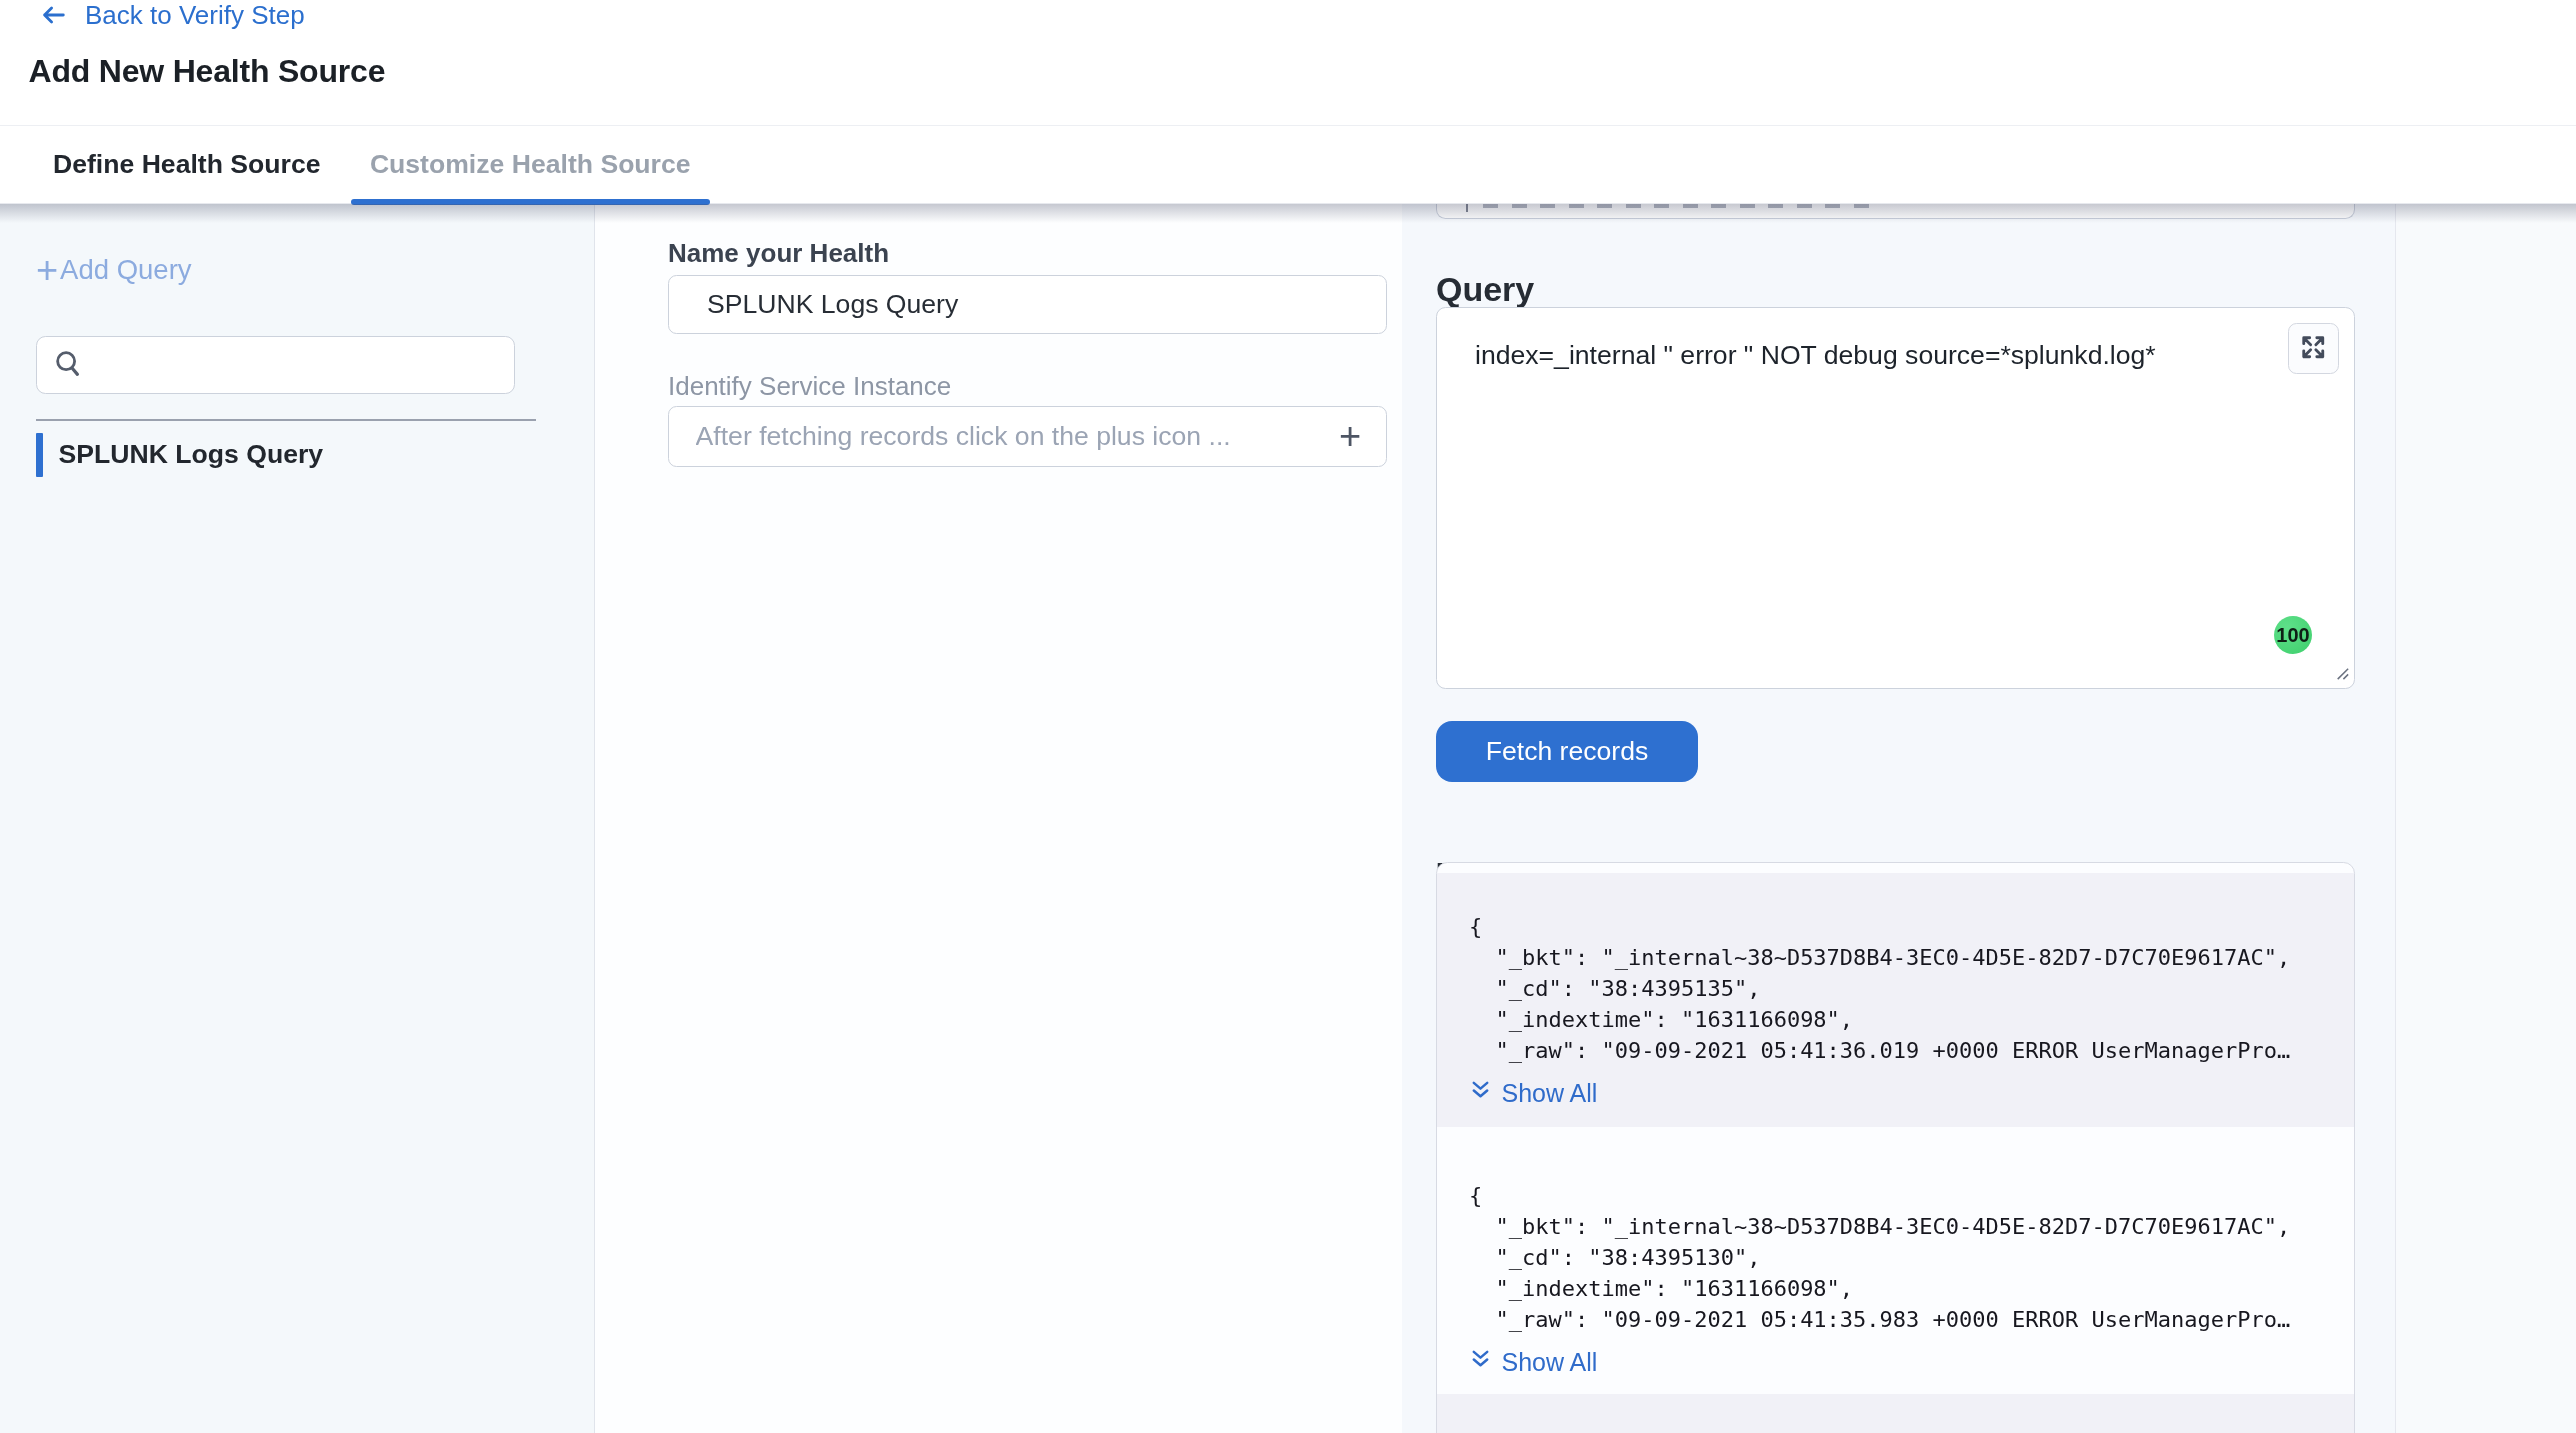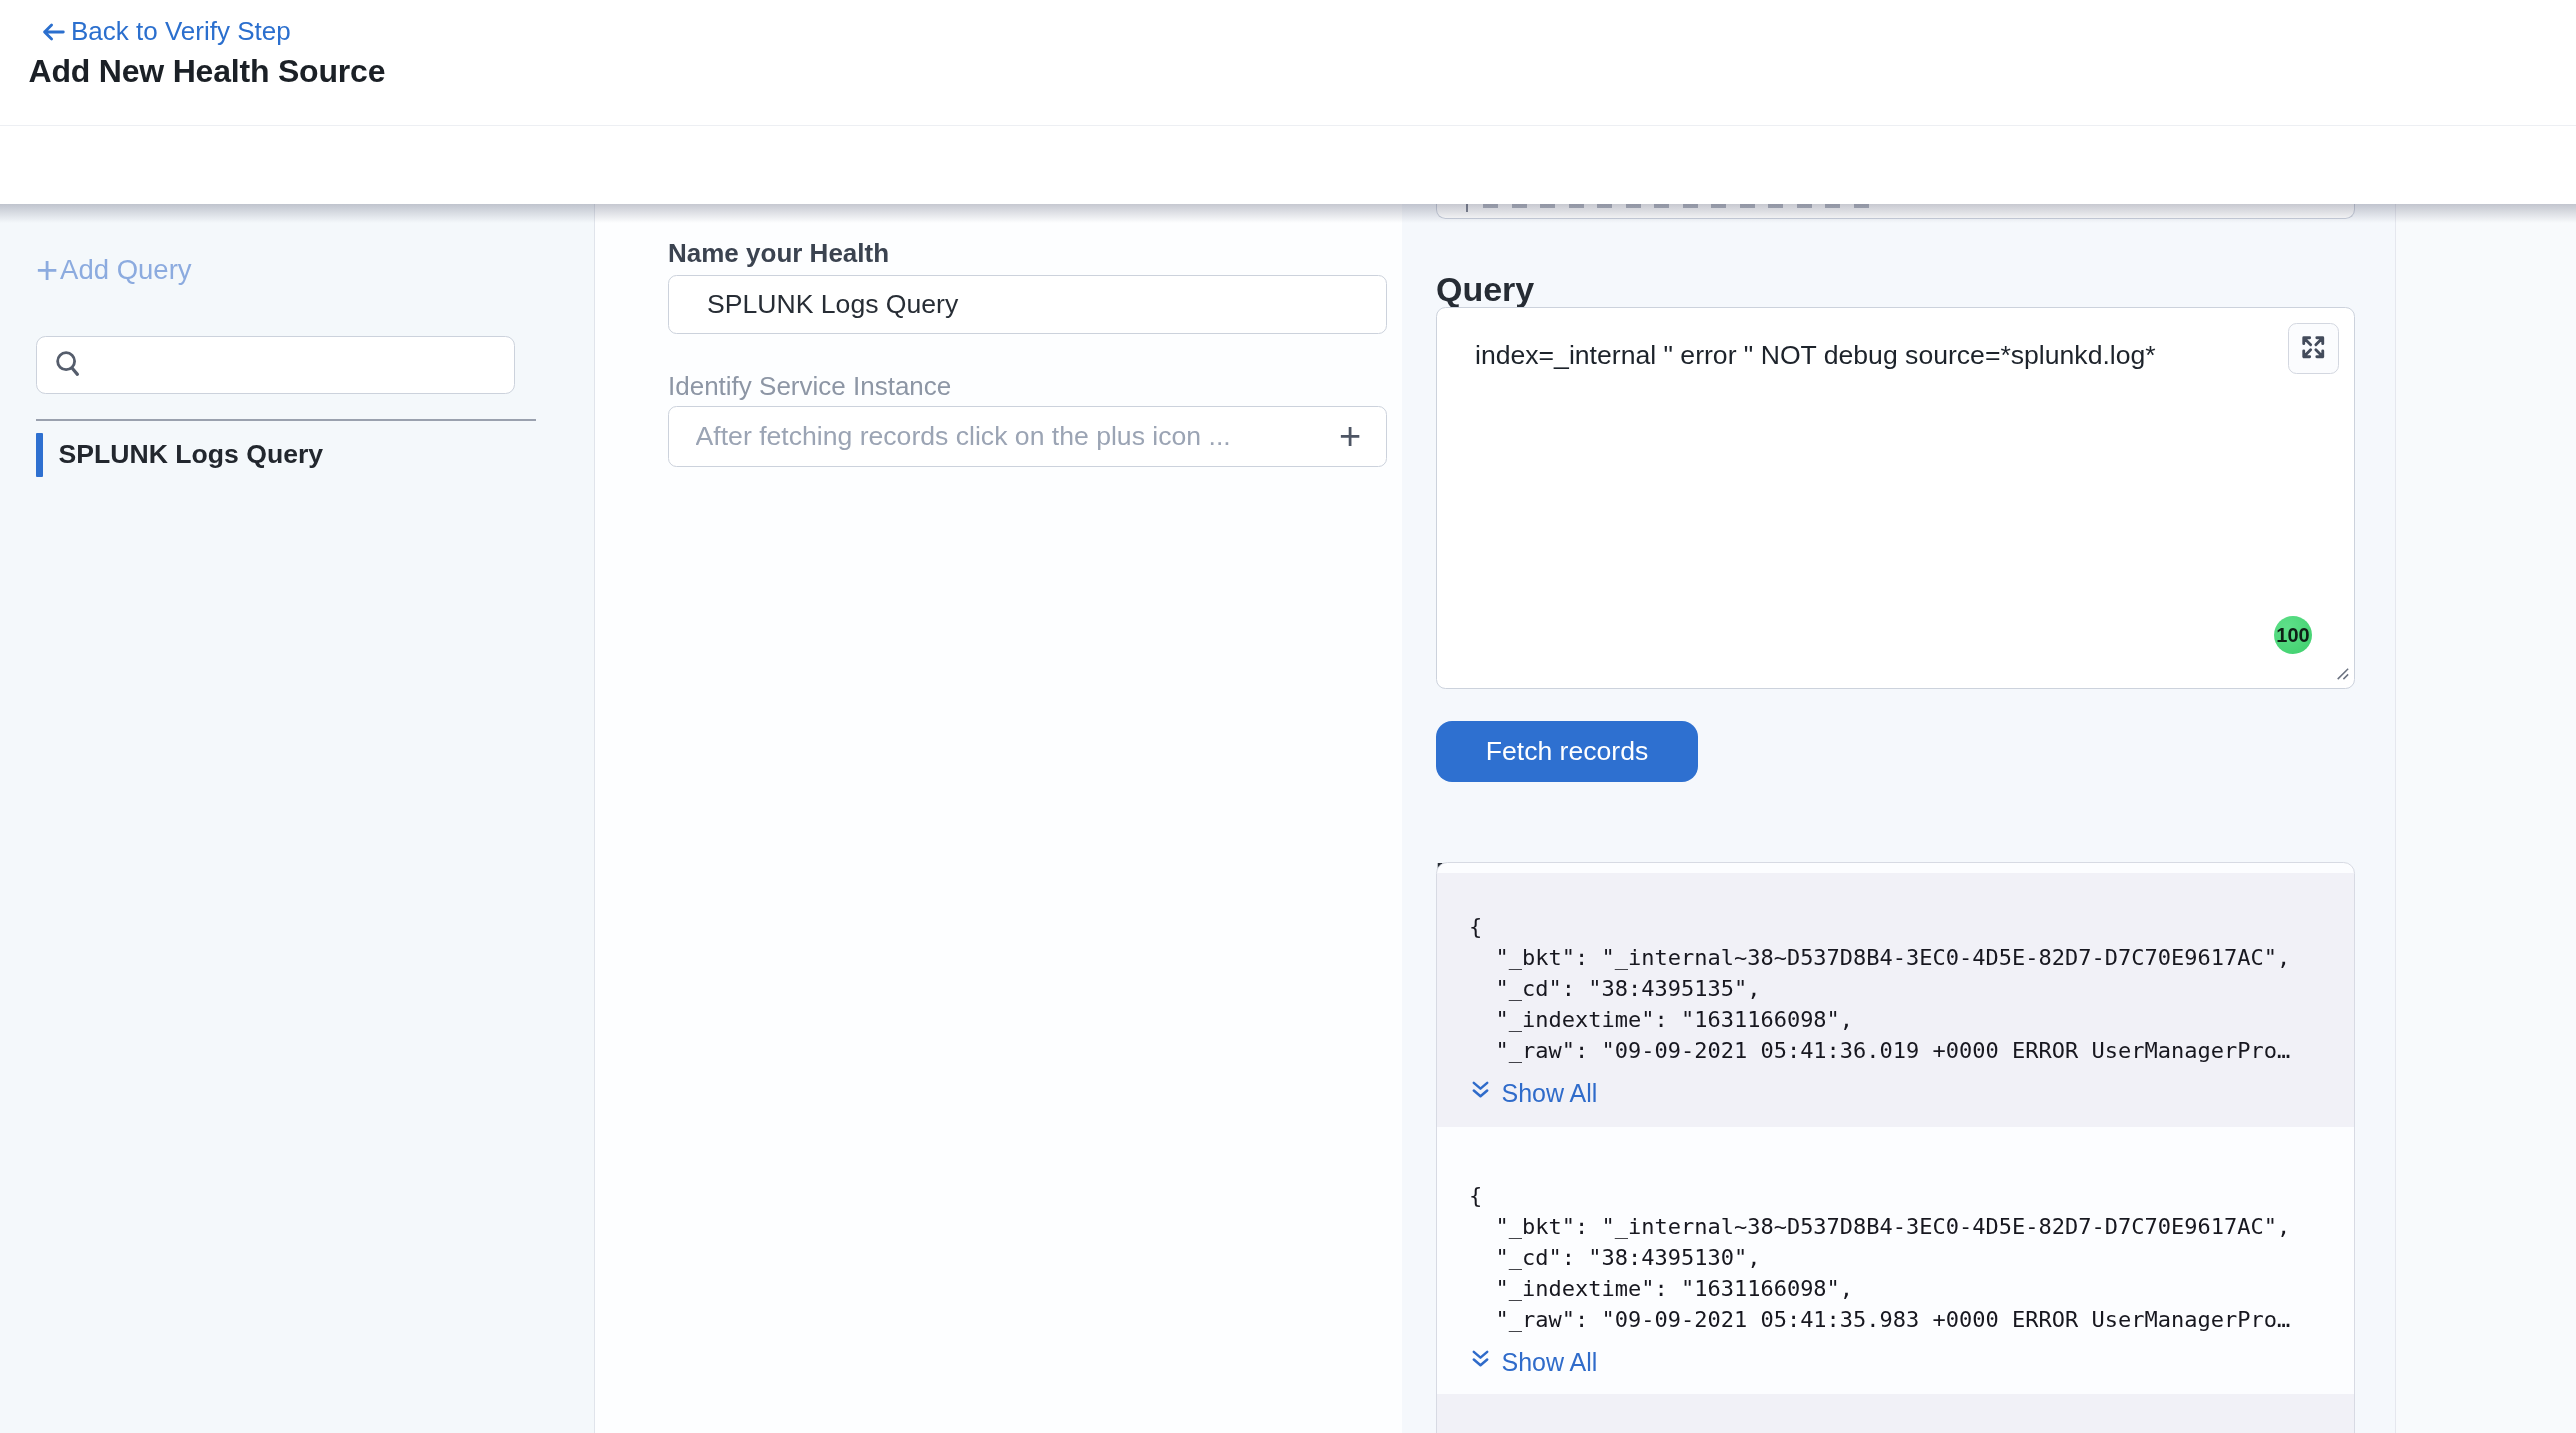--- a/index.html
+++ b/index.html
@@ -6,21 +6,21 @@
   html,body { background:#ffffff; }
   .app {
     position:relative; width:2576px; height:1433px; overflow:hidden;
     background:#ffffff; font-family:"Liberation Sans", sans-serif;
     color:#22272e;
   }
 
   
   .header { position:absolute; top:0; left:0; right:0; height:204px; background:#fff; z-index:10; }
   .header-top { height:126px; border-bottom:0.9px solid #edeff3; position:relative; }
-  .back-row { position:absolute; left:38px; top:16px; display:flex; align-items:flex-end; gap:3px; cursor:pointer; }
+  .back-row { position:absolute; left:38px; top:0; display:flex; align-items:flex-start; gap:17px; cursor:pointer; }
   .back-row svg { display:block; }
   .back-link { font-size:26px; font-weight:500; color:#2b6fce; }
   .page-title { position:absolute; left:28.5px; top:53px; font-size:32px; font-weight:700; color:#1b2026; letter-spacing:-0.2px; }
   .tabbar { height:78px; border-bottom:1.9px solid #e7e9ee; display:flex; align-items:stretch; }
   .tab { padding:0 19px; display:flex; align-items:center; font-size:26.6px; font-weight:600; cursor:pointer; position:relative; }
   .tab-define { margin-left:34px; color:#22272e; }
   .tab-customize { margin-left:11.4px; color:#9aa2ad; }
   .tab-customize::after { content:""; position:absolute; left:0; right:0; bottom:-1.9px; height:5.7px; border-radius:3.8px; background:#2e70d0; }
 
   
@@ -99,20 +99,24 @@
       <div class="back-row">
         <span>
           <svg width="30" height="30" viewBox="0 0 32 32">
               <path d="M27 16 H7 M14.5 8.5 L7 16 l7.5 7.5" fill="none" stroke="#2b6fce" stroke-width="3" stroke-linecap="round" stroke-linejoin="round"></path>
             </svg>
         </span>
         <span class="back-link">Back to Verify Step</span>
       </div>
       <div class="page-title">Add New Health Source</div>
     </div>
+    <div class="tabbar">
+      <div class="tab tab-define">Define Health Source</div>
+      <div class="tab tab-customize">Customize Health Source</div>
+    </div>
   </div>
 
   <div class="content">
     <div class="top-shade"></div>
 
     <aside class="sidebar">
       <div class="add-query">
         <span class="plus">+</span>
         <span class="lbl">Add Query</span>
       </div>

